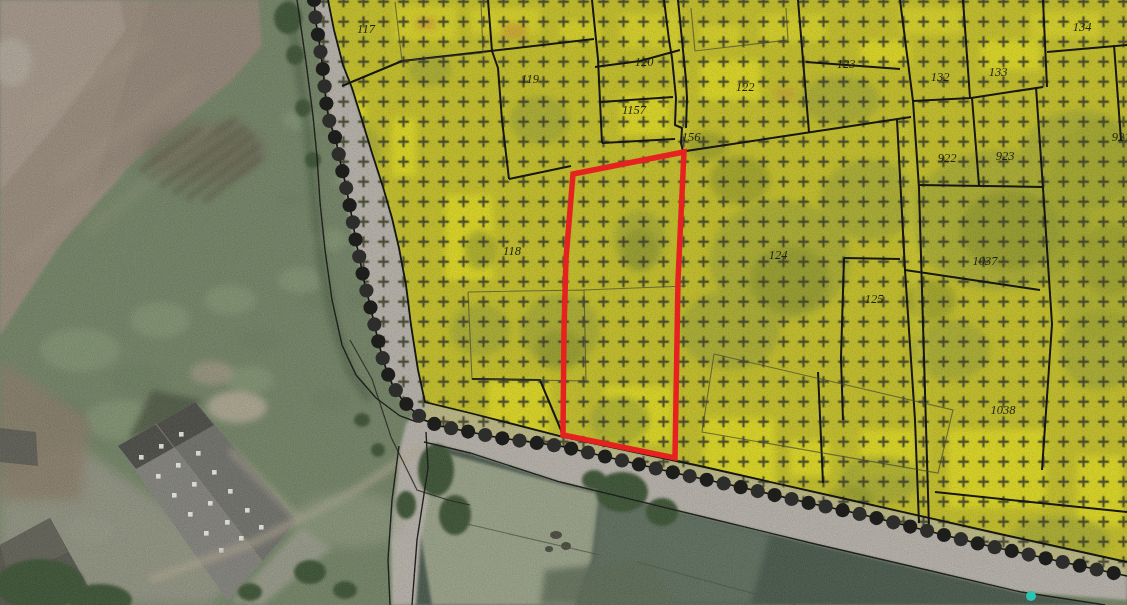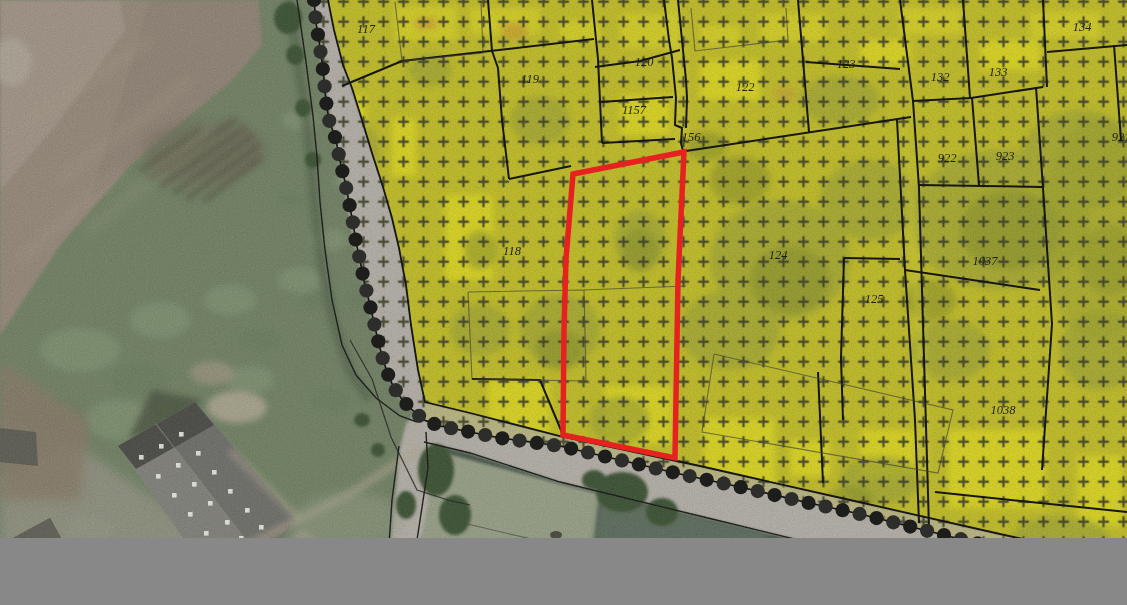--- a/index.html
+++ b/index.html
@@ -1,14 +1,14 @@
 <!DOCTYPE html>
 <html><head><meta charset="utf-8"><style>
 html,body{margin:0;padding:0;background:#888;}
-#map{position:relative;width:1127px;height:538px;overflow:hidden;font-family:"Liberation Serif",serif;}
+#map{position:relative;width:1127px;height:605px;overflow:hidden;font-family:"Liberation Serif",serif;}
 </style></head><body>
 <div id="map">
 <svg width="1127" height="605" viewBox="0 0 1127 605">
 <defs>
 <filter id="b1" x="-30%" y="-30%" width="160%" height="160%">
           <feGaussianBlur stdDeviation="1.5"></feGaussianBlur>
         </filter>
 <filter id="b2" x="-30%" y="-30%" width="160%" height="160%">
           <feGaussianBlur stdDeviation="3"></feGaussianBlur>
         </filter>

